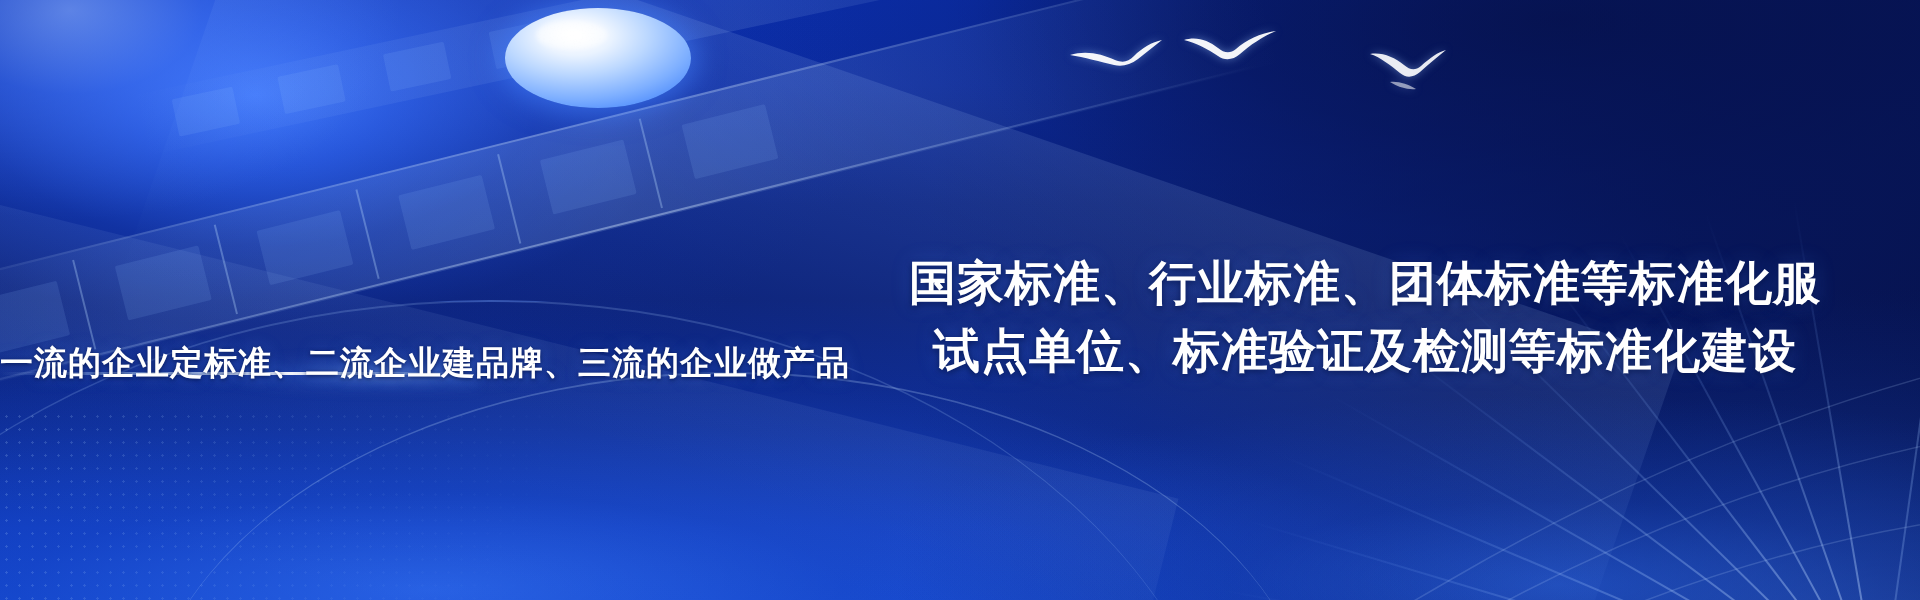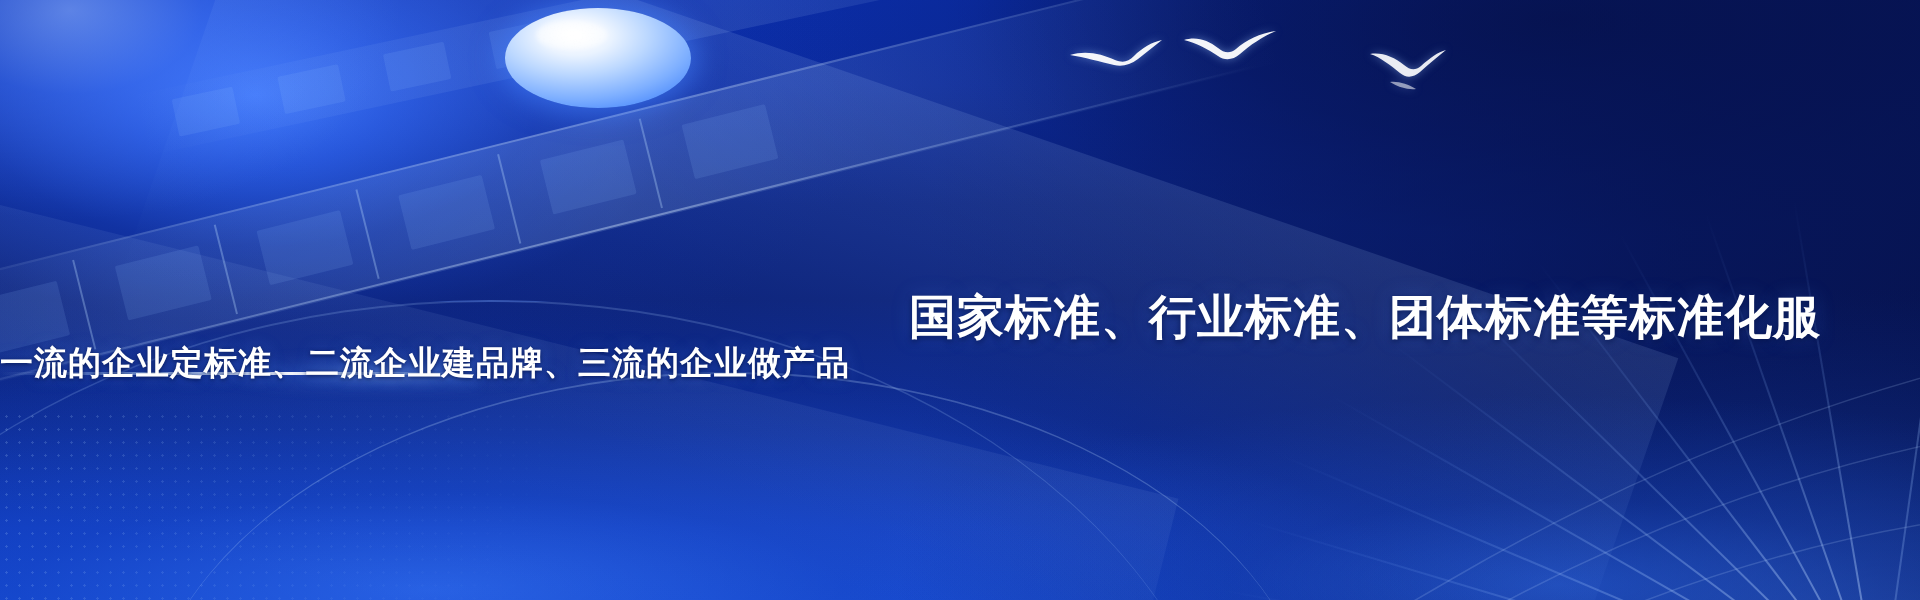--- a/index.html
+++ b/index.html
@@ -348,16 +348,17 @@
       <path d="M22,34 C30,33 40,36 48,41 C40,42 30,39 22,34 Z" fill="#ffffff" opacity="0.55"></path>
     </svg>
   </div>
 
   <div class="content">
 
     <div class="headline">一流的企业定标准、二流企业建品牌、三流的企业做产品</div>
 
     <div class="body-text">
       <div>国家标准、行业标准、团体标准等标准化服</div>
+      <div>试点单位、标准验证及检测等标准化建设</div>
     </div>
 
   </div>
 </div>
 
 </body></html>

